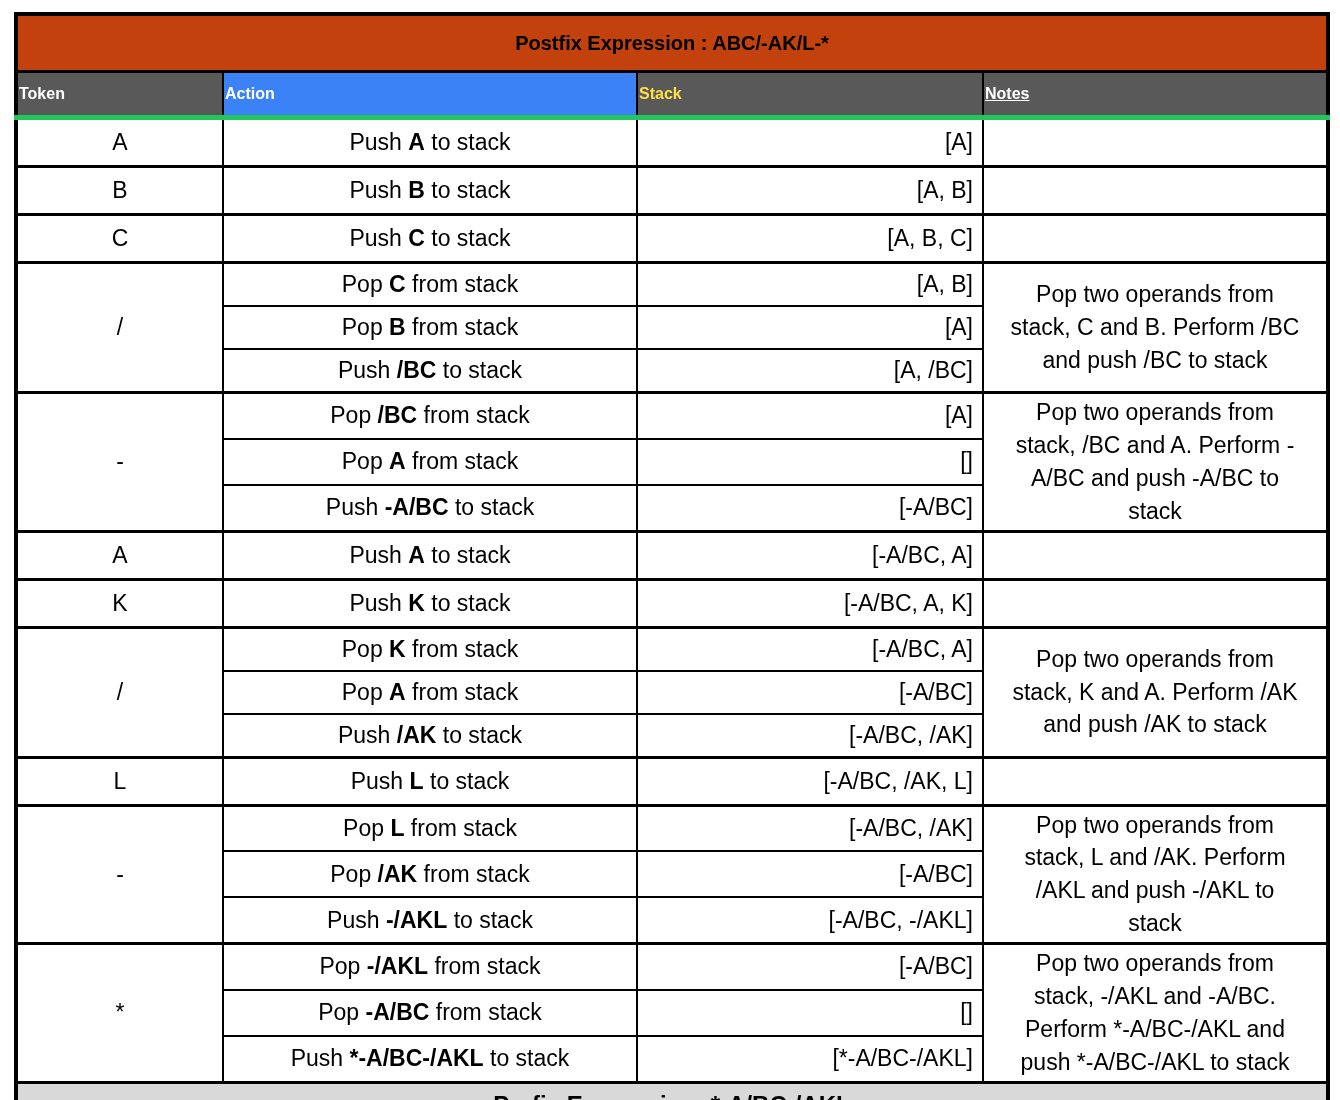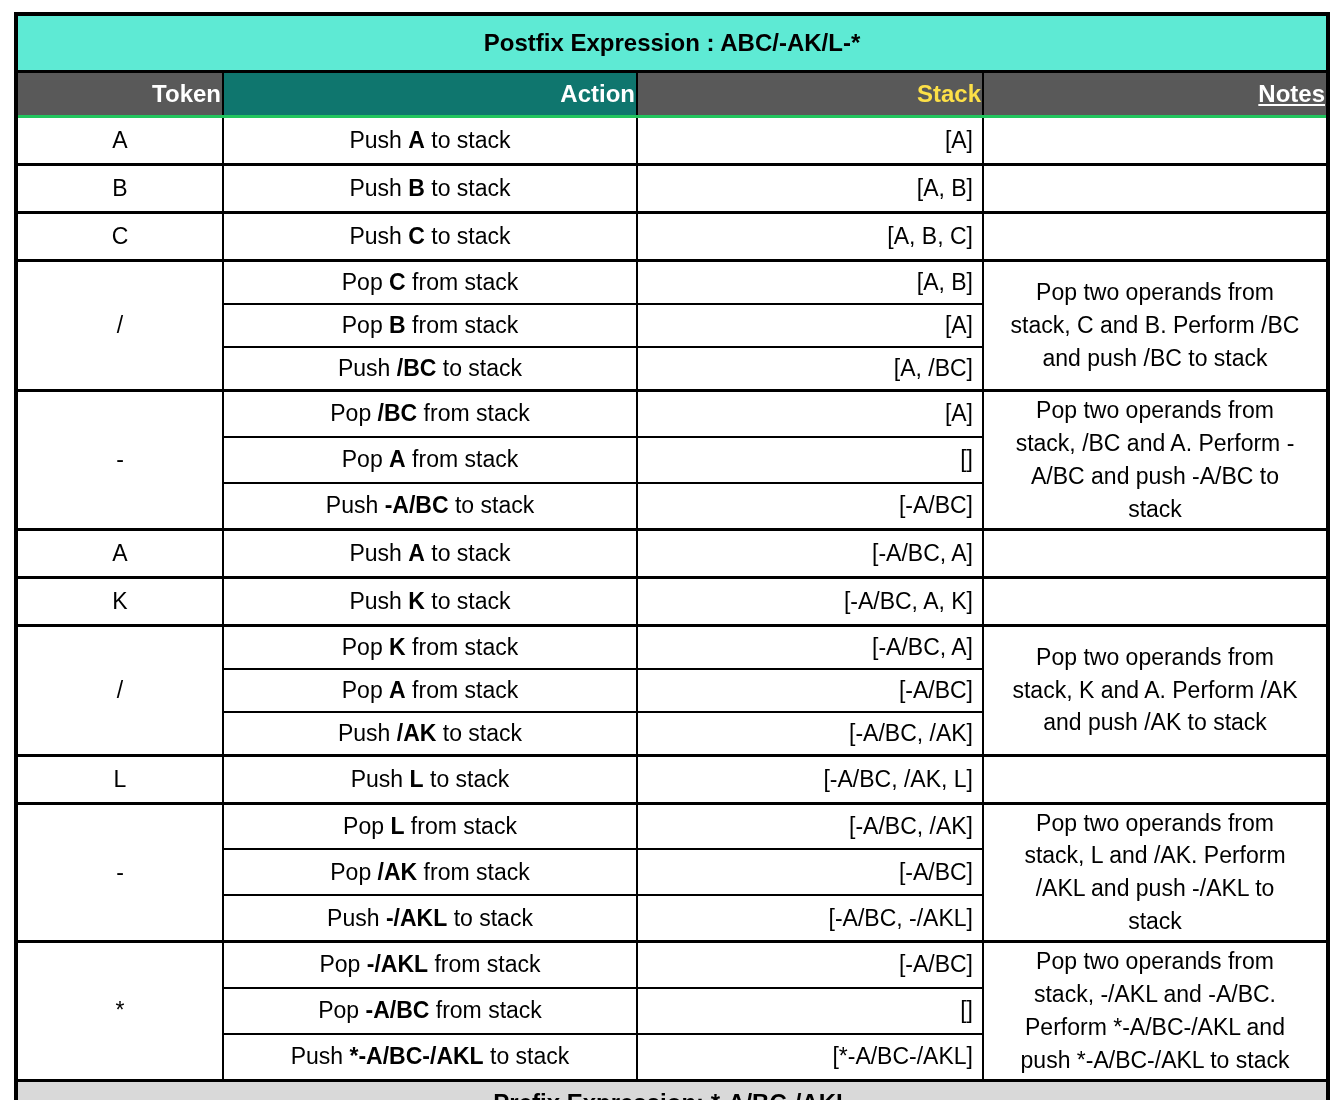--- a/index.html
+++ b/index.html
@@ -20,30 +20,30 @@
   }
   col.c-token { width: 207px; }
   col.c-action { width: 414px; }
   col.c-stack { width: 346px; }
   col.c-notes { width: 345px; }
   td, th { border: 2px solid #000000; overflow: hidden; }
   .title-cell {
     height: 52px;
     text-align: center;
     font-weight: bold;
-    font-size: 24px;
-    background: #5eead4;
+    font-size: 20px;
+    background: #c2410c;
     border-bottom: 3px solid #000000;
   }
   th.head {
     height: 40px;
-    font-size: 24px;
+    font-size: 16px;
     font-weight: bold;
-    text-align: right;
-    border-bottom: 3px solid #22c55e;
+    text-align: left;
+    border-bottom: 5px solid #22c55e;
   }
   td.body-cell {
     height: 41px;
     font-size: 23px;
     text-align: center;
     vertical-align: middle;
     padding: 0 4px;
   }
   td.stack-cell { text-align: right; padding-right: 9px; }
   td.notes-cell {
@@ -71,21 +71,21 @@
         <col class="c-action">
         <col class="c-stack">
         <col class="c-notes">
     </colgroup>
     <thead>
       <tr>
         <td class="title-cell" colspan="4">Postfix Expression : ABC/-AK/L-*</td>
       </tr>
       <tr>
         <th class="head" style="background: rgb(89, 89, 89); color: rgb(255, 255, 255);">Token</th>
-        <th class="head" style="background: #0f766e; color: rgb(255, 255, 255);">Action</th>
+        <th class="head" style="background: #3b82f6; color: rgb(255, 255, 255);">Action</th>
         <th class="head" style="background: rgb(89, 89, 89); color: #fde047;">Stack</th>
         <th class="head" style="background: rgb(89, 89, 89); color: rgb(255, 255, 255); text-decoration: underline;">Notes</th>
       </tr>
     </thead>
     <tbody id="table-body">
 
     <tr class="group-start">
           <td class="body-cell token-cell" rowspan="1">A</td>
           <td class="body-cell action-cell"><span>Push </span><span class="bold-seg">A</span><span> to stack</span></td>
           <td class="body-cell stack-cell">[A]</td>

